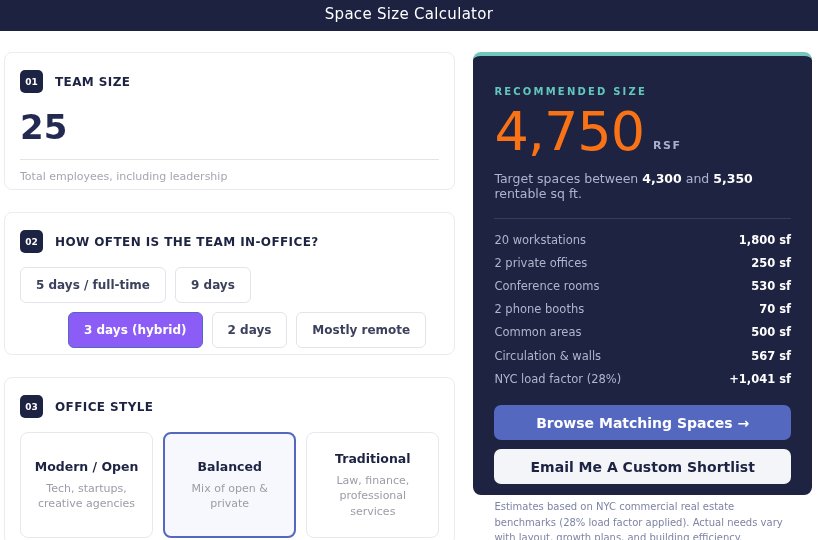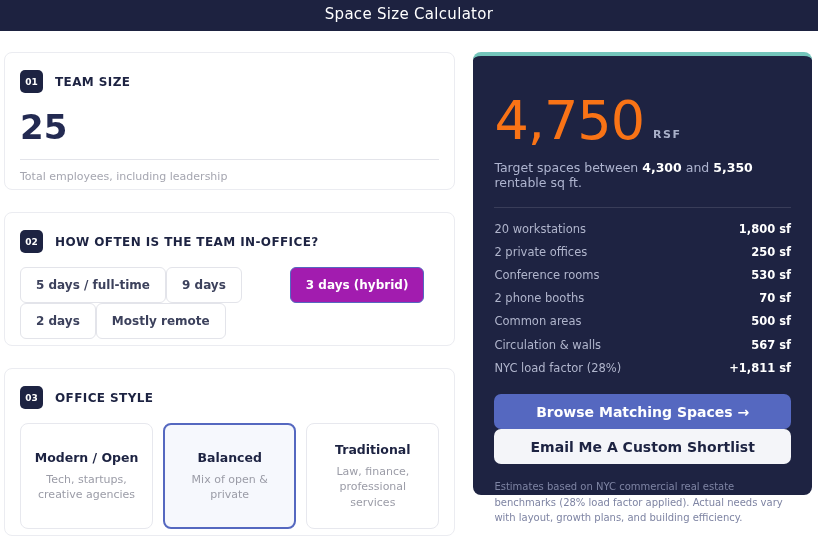--- a/index.html
+++ b/index.html
@@ -20,24 +20,24 @@
   .num-badge { width: 23px; height: 23px; background: #1d2342; color: #ffffff; border-radius: 5px;
     font-size: 9px; font-weight: 700; display: flex; align-items: center; justify-content: center; flex: 0 0 auto; }
   .sec-title { font-size: 12px; font-weight: 700; color: #1d2342; letter-spacing: 0.4px; }
 
   
   .team-value { font-size: 34px; font-weight: 800; color: #232a52; margin-top: 14px; padding-bottom: 12px;
     border-bottom: 1px solid #e3e4ea; width: 100%; }
   .helper { font-size: 11px; color: #a5a6b0; margin-top: 10px; }
 
   
-  .pill-row { display: flex; flex-wrap: wrap; margin-top: 14px; }
+  .pill-row { display: flex; flex-wrap: wrap; gap: 9px; margin-top: 14px; }
   .pill { border: 1px solid #e3e4ea; background: #ffffff; border-radius: 6px; padding: 10px 15px;
     font-size: 12px; font-weight: 600; color: #3c415c; cursor: pointer; font-family: inherit; }
-  .pill.selected { background: #a21caf; border-color: #5568c0; color: #ffffff; margin-left: 48px; }
+  .pill.selected { background: #8b5cf6; border-color: #5568c0; color: #ffffff; margin-left: 48px; }
 
   
   .style-row { display: flex; gap: 10px; margin-top: 14px; }
   .style-card { flex: 1; border: 1px solid #e7e8ee; border-radius: 8px; padding: 18px 8px; text-align: center;
     background: #ffffff; cursor: pointer; display: flex; flex-direction: column; justify-content: center; min-height: 96px; }
   .style-card.selected { border: 2px solid #5568c0; background: #f6f8fd; padding: 17px 7px; }
   .style-title { font-size: 12.5px; font-weight: 700; color: #1d2342; margin-bottom: 7px; }
   .style-desc { font-size: 11px; color: #9b9ca7; line-height: 1.4; }
 
   
@@ -49,21 +49,21 @@
   .big-unit { font-size: 11px; font-weight: 700; color: #a9b0c9; letter-spacing: 1.5px; margin-left: 9px; margin-bottom: 7px; }
   .target { margin-top: 12px; font-size: 12.5px; color: #aeb4cf; }
   .target b { color: #ffffff; font-weight: 700; }
   .panel-divider { border: 0; border-top: 1px solid rgba(255,255,255,0.12); margin-top: 17px; margin-bottom: 9px; }
   .bd-row { display: flex; justify-content: space-between; align-items: center; padding: 4.6px 0; gap: 12px; }
   .bd-label { font-size: 11.5px; color: #b0b5cc; }
   .bd-value { font-size: 11.5px; font-weight: 700; color: #ffffff; }
   .btn { display: block; width: 100%; border: none; border-radius: 7px; height: 35px; font-size: 14px;
     font-weight: 700; cursor: pointer; font-family: inherit; }
   .btn-primary { background: #5568c0; color: #ffffff; margin-top: 15px; }
-  .btn-secondary { background: #f4f5f9; color: #1d2342; }
+  .btn-secondary { background: #f4f5f9; color: #1d2342; margin-top: 9px; }
   .fine-print { margin-top: 15px; font-size: 10px; color: #7e84a3; line-height: 1.55; }
 </style>
 </head>
 <body>
 
 <header class="topbar">
   <h1>Space Size Calculator</h1>
 </header>
 
 <div class="main">
@@ -110,20 +110,21 @@
         <div class="style-card">
           <div class="style-title">Traditional</div>
           <div class="style-desc">Law, finance, professional services</div>
         </div>
       </div>
     </section>
 
   </div>
 
   <aside class="panel">
+    <div class="rec-label">RECOMMENDED SIZE</div>
 
     <div class="big-row">
       <span class="big-num">4,750</span>
       <span class="big-unit">RSF</span>
     </div>
 
     <div class="target"><span>Target spaces between </span><b>4,300</b><span> and </span><b>5,350</b><span> rentable sq ft.</span></div>
 
     <hr class="panel-divider">
 
@@ -147,21 +148,21 @@
       <div class="bd-row">
         <span class="bd-label">Common areas</span>
         <span class="bd-value">500 sf</span>
       </div>
       <div class="bd-row">
         <span class="bd-label">Circulation &amp; walls</span>
         <span class="bd-value">567 sf</span>
       </div>
       <div class="bd-row">
         <span class="bd-label">NYC load factor (28%)</span>
-        <span class="bd-value">+1,811 sf</span>
+        <span class="bd-value">+1,041 sf</span>
       </div>
     </div>
 
     <button class="btn btn-primary">Browse Matching Spaces →</button>
     <button class="btn btn-secondary">Email Me A Custom Shortlist</button>
 
     <p class="fine-print">Estimates based on NYC commercial real estate benchmarks (28% load factor applied). Actual needs vary with layout, growth plans, and building efficiency.</p>
   </aside>
 
 </div>

